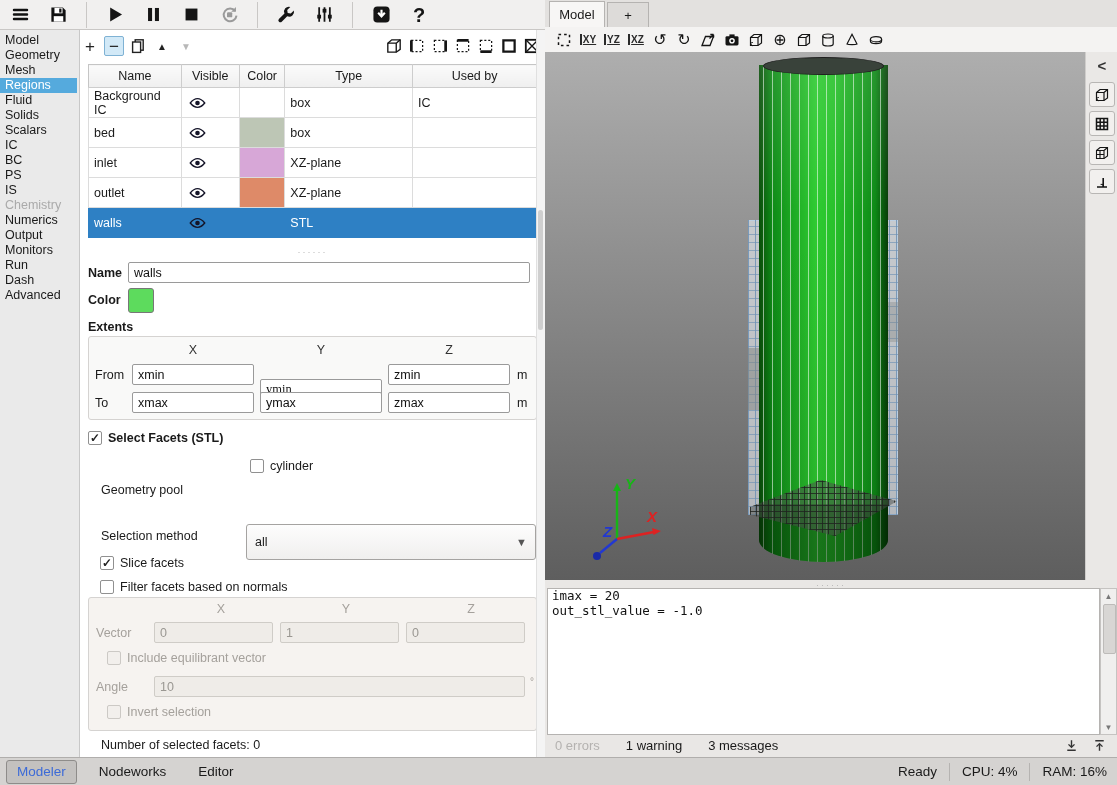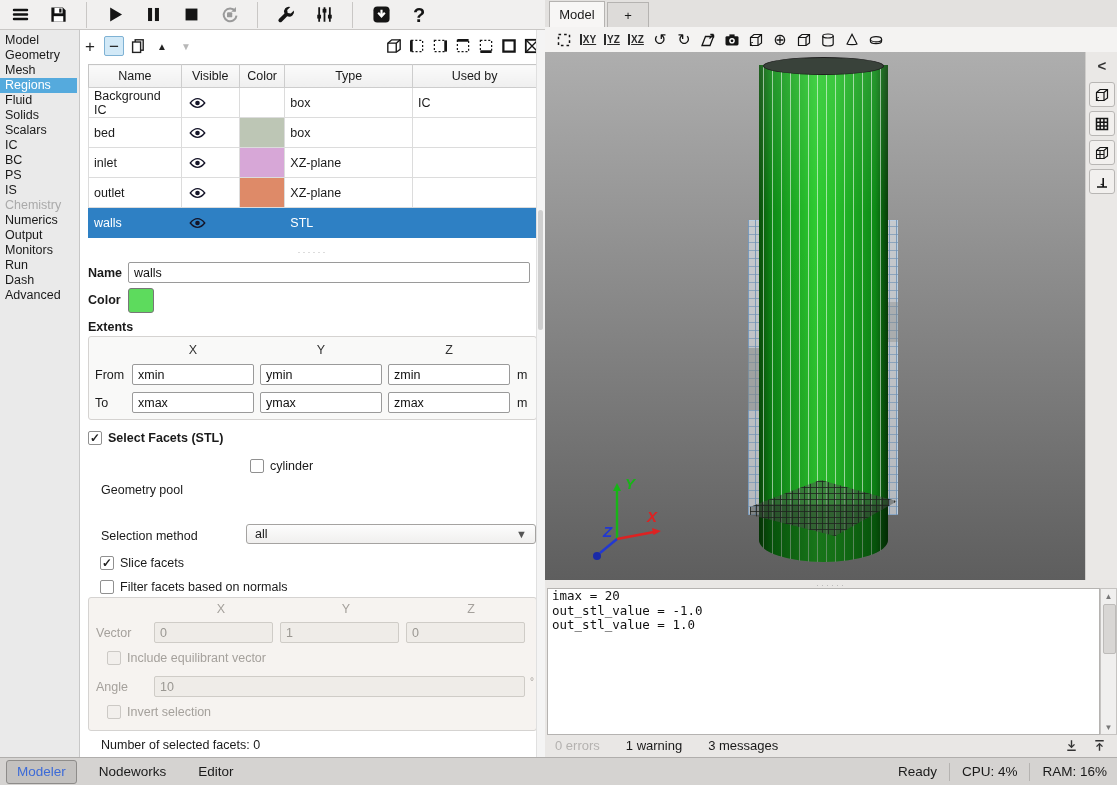--- a/index.html
+++ b/index.html
@@ -63,21 +63,21 @@
   .inp.dis{background:#efece8;border-color:#cfccc7;color:#9a9792}
   .groupbox{position:absolute;border:1px solid #d5d3d1;border-radius:3px;box-sizing:border-box}
   .gb1{background:#f9f9f8}
   .gb2{background:#f6f3f0;color:#a5a19c}
   .axhead{position:absolute;font-size:12.5px;color:#333;transform:translateX(-50%)}
   .gb2 .axhead{color:#a5a19c}
   .cb{position:absolute;width:14px;height:14px;border:1px solid #909090;border-radius:2px;background:#fff;display:flex;align-items:center;justify-content:center;font-size:12px;font-weight:bold;color:#222;box-sizing:border-box;line-height:1}
   .cb.dis{border-color:#ccc9c5;background:#f2efec}
   .lbl{position:absolute;font-size:12.5px;color:#1a1a1a;white-space:nowrap}
   .lbl.gray{color:#a5a19c}
-  .combo{position:absolute;height:20px;border:1px solid #a5a3a1;border-radius:3px;background:linear-gradient(#fdfdfd,#f0efee);display:flex;align-items:center;padding:0 8px;box-sizing:border-box;font-size:12.5px}
+  .combo{position:absolute;height:36px;border:1px solid #a5a3a1;border-radius:3px;background:linear-gradient(#fdfdfd,#f0efee);display:flex;align-items:center;padding:0 8px;box-sizing:border-box;font-size:12.5px}
   .combo .arrow{margin-left:auto;color:#555;font-size:11px}
   .colorswatch{position:absolute;width:26px;height:25px;border:1px solid #777;border-radius:3px;box-sizing:border-box}
   .lscroll{position:absolute;right:0;top:0;width:8px;height:727px;background:#f4f4f4;border-left:1px solid #e0e0e0}
   .lscroll .thumb{position:absolute;left:1px;top:180px;width:5px;height:120px;background:#cfcfcf;border-radius:3px}
 
   
   .viewport{position:absolute;left:0;top:52px;width:540px;height:528px;background:linear-gradient(#aeaeae,#5e5e5e);overflow:hidden;}
   .cap{position:absolute;left:218px;top:5px;width:121px;height:18px;background:#39423a;border:1px solid #1e1e1e;border-radius:50%;box-sizing:border-box}
   .cyl{position:absolute;left:214px;top:13px;width:129px;height:497px;
        background:
@@ -430,21 +430,21 @@
     <div class="colorswatch" style="left: 48px; top: 258px; background: rgb(93, 219, 93);" id="color-swatch"></div>
 
     <div class="lbl flabel" style="left:8px;top:290px">Extents</div>
 
     <div class="groupbox gb1" style="left:8px;top:306px;width:449px;height:84px">
       <div class="axhead" style="left:104px;top:6px">X</div>
       <div class="axhead" style="left:232px;top:6px">Y</div>
       <div class="axhead" style="left:360px;top:6px">Z</div>
       <div class="lbl" style="left:6px;top:31px">From</div>
       <input class="inp" style="left: 43px; top: 27px; width: 122px;" value="xmin">
-      <input class="inp" style="left: 171px; top: 27px; width: 122px;" value="ymin">
+      <input class="inp" style="left: 171px; top: 42px; width: 122px; font-family: Liberation Serif, serif;" value="ymin">
       <input class="inp" style="left: 299px; top: 27px; width: 122px;" value="zmin">
       <div class="lbl" style="left:428px;top:31px">m</div>
       <div class="lbl" style="left:6px;top:59px">To</div>
       <input class="inp" style="left: 43px; top: 55px; width: 122px;" value="xmax">
       <input class="inp" style="left: 171px; top: 55px; width: 122px;" value="ymax">
       <input class="inp" style="left: 299px; top: 55px; width: 122px;" value="zmax">
       <div class="lbl" style="left:428px;top:59px">m</div>
     </div>
 
     <div class="cb" style="left:8px;top:401px">✓</div>
@@ -671,21 +671,20 @@
             </span>
           </div>
         </div>
     </div>
 
     <div class="consoleArea">
       <div class="splitdots" style="top:1px">······</div>
       <div class="conbox" id="console-output">
           <div class="conline">imax = 20</div>
           <div class="conline">out_stl_value = -1.0</div>
-          <div class="conline">out_stl_value = 1.0</div>
         </div>
       <div class="conscroll">
         <div class="sarrow" style="top:0">▲</div>
         <div class="sthumb"></div>
         <div class="sarrow" style="bottom:0">▼</div>
       </div>
     </div>
     <div class="statusrow">
       <span class="disabled-txt">0 errors</span>
       <span>1 warning</span>

